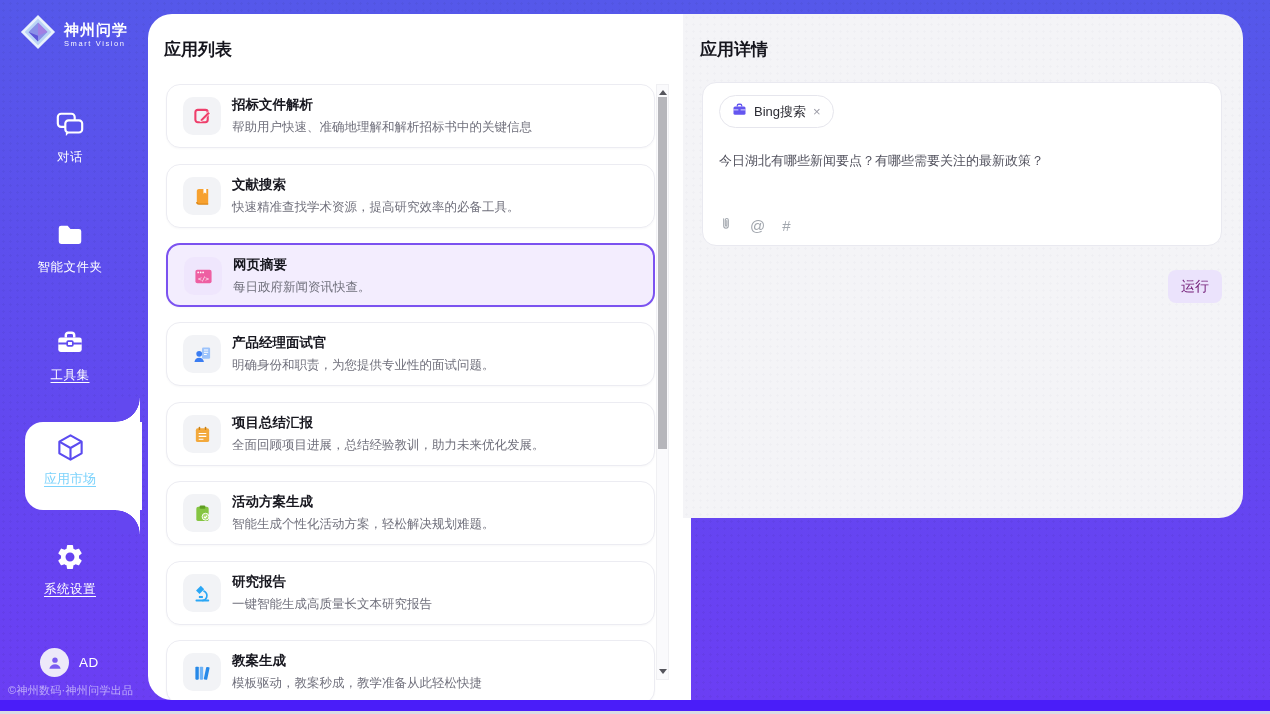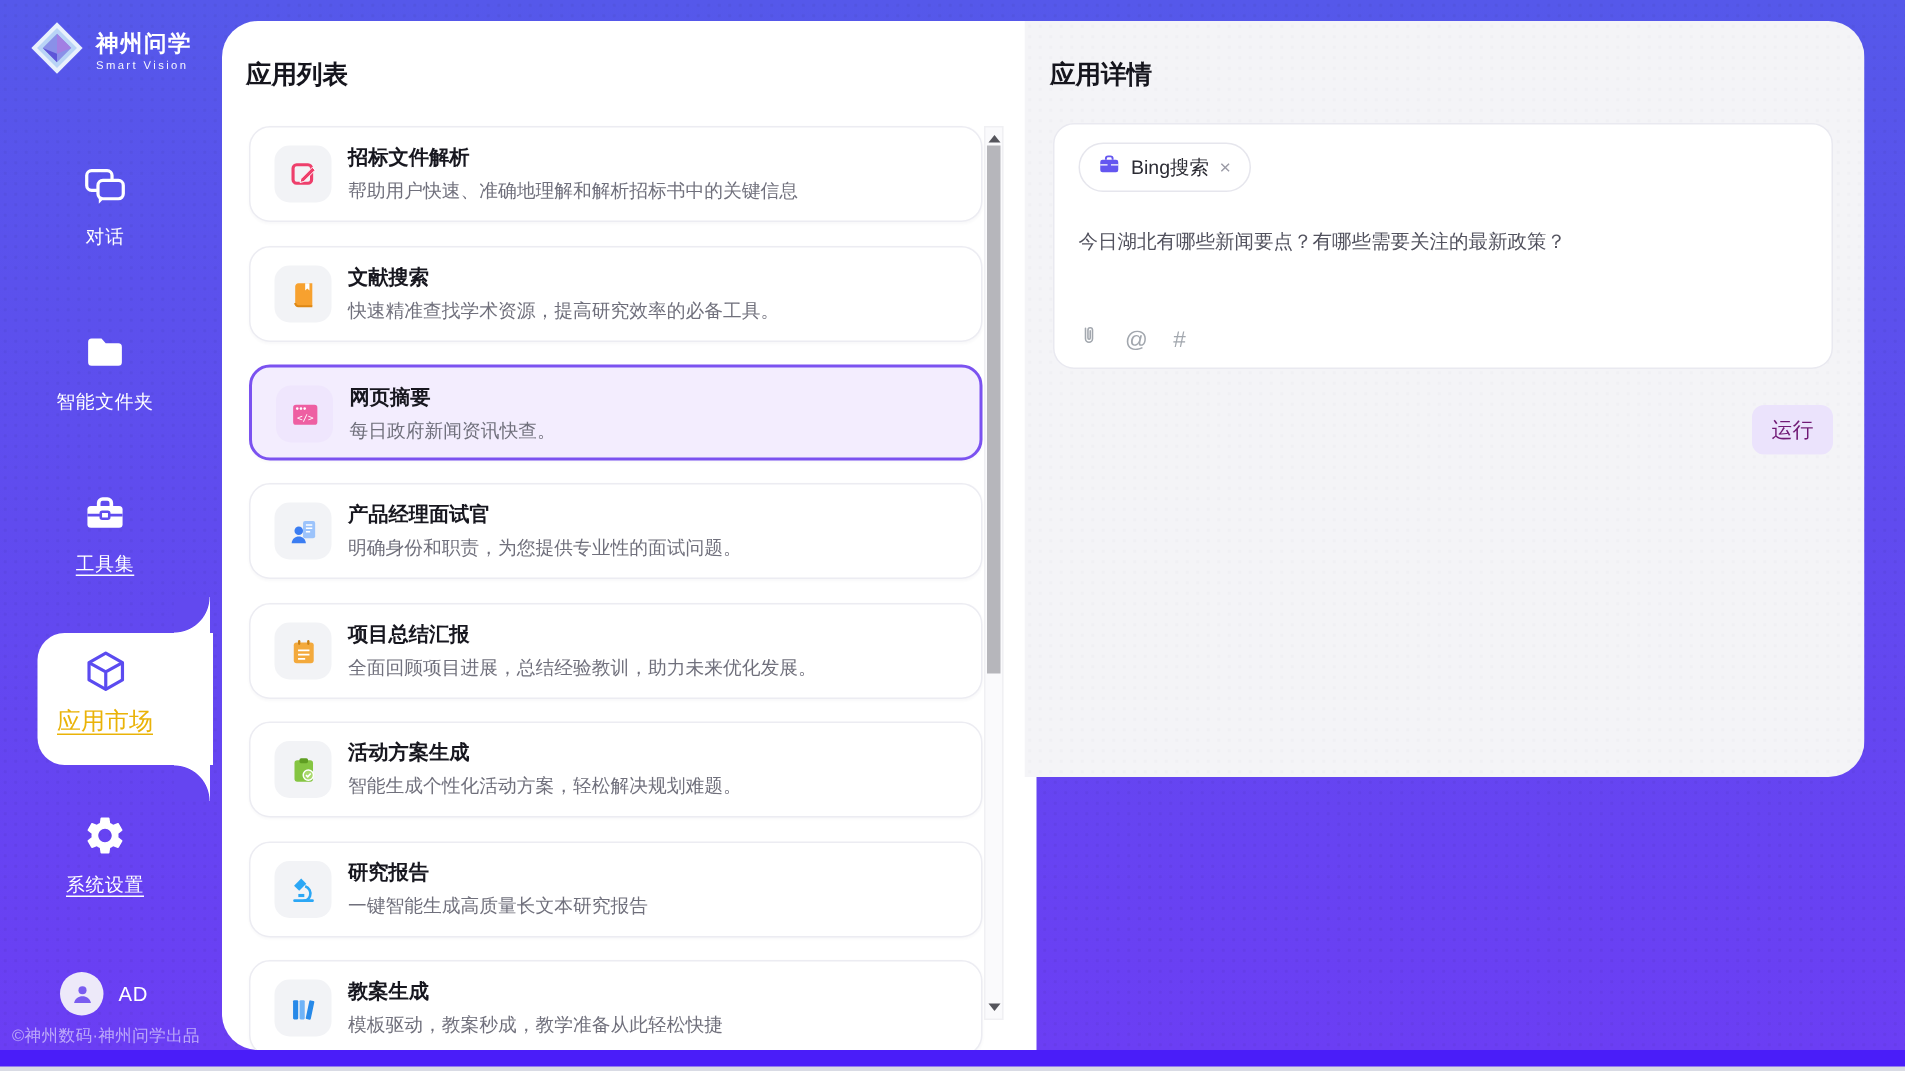--- a/index.html
+++ b/index.html
@@ -15,21 +15,21 @@
   .logo-name{font-size:15px;font-weight:bold;letter-spacing:1px;line-height:17px;}
   .logo-sub{font-size:7.5px;letter-spacing:1.6px;opacity:.95;}
   .nav-item{position:absolute;left:0;width:140px;text-align:center;color:#fff;cursor:pointer;}
   .nav-label{display:block;margin-top:5px;font-size:12.5px;letter-spacing:.5px;}
   .nav-label.u{text-decoration:underline;text-underline-offset:3px;}
   .active-tab{position:absolute;left:25px;top:422px;width:117px;height:88px;background:#fff;border-radius:18px 0 0 18px;}
   .notch{position:absolute;width:24px;height:24px;left:116px;}
   .notch.top{top:398px;background:radial-gradient(circle 24px at 0 0,#6249EF 0 23.4px,#fff 24px);}
   .notch.bottom{top:510px;background:radial-gradient(circle 24px at 0 24px,#6545F1 0 23.4px,#fff 24px);}
   .active-inner{position:absolute;left:0;top:432px;width:140px;text-align:center;}
-  .active-label{display:block;margin-top:3px;font-size:16px;color:#eab308;text-decoration:underline;text-underline-offset:3px;}
+  .active-label{display:block;margin-top:3px;font-size:13px;color:#7dd3fc;text-decoration:underline;text-underline-offset:3px;}
   .user-row{position:absolute;left:40px;top:648px;display:flex;align-items:center;gap:10px;cursor:pointer;}
   .avatar{width:29px;height:29px;border-radius:50%;background:#EDE9F9;display:flex;align-items:center;justify-content:center;}
   .user-initials{color:#fff;font-size:13.5px;letter-spacing:.5px;}
   .copyright{position:absolute;left:8px;top:683px;width:132px;font-size:11px;color:rgba(255,255,255,.55);letter-spacing:.3px;white-space:nowrap;}
 
   
   .list-panel{position:absolute;left:148px;top:14px;width:543px;height:686px;background:#fff;border-radius:24px 0 0 24px;overflow:hidden;}
   .panel-title{position:absolute;font-size:17px;font-weight:bold;color:#15151D;}
   .list-panel .panel-title{left:16px;top:24px;}
   .card{position:absolute;left:18px;width:489px;height:64px;background:#fff;border:1px solid #ECECF2;border-radius:14px;

